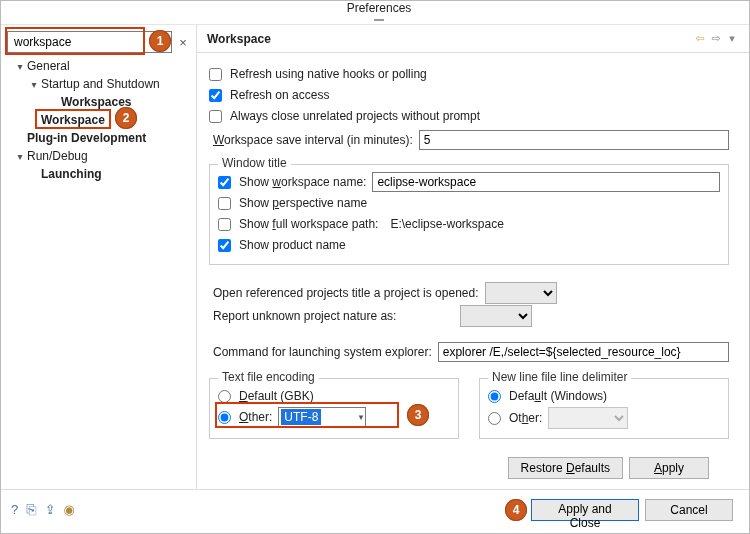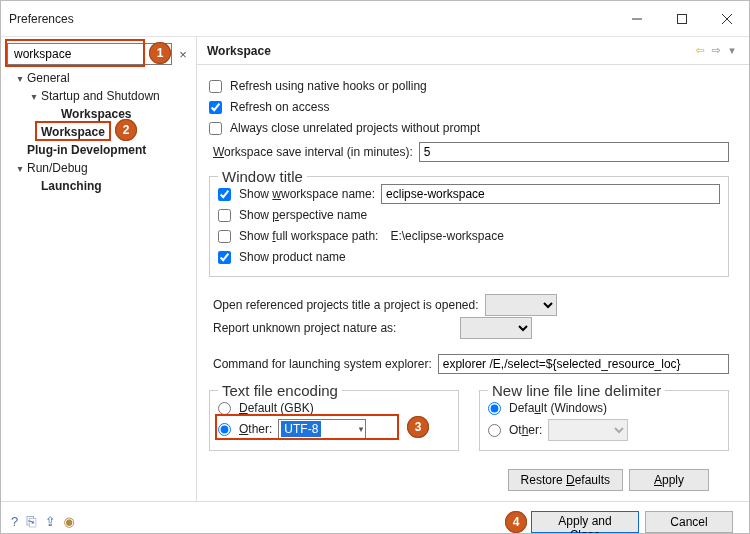--- a/index.html
+++ b/index.html
@@ -1,19 +1,19 @@
 <!DOCTYPE html>
 <html><head>
 <meta charset="utf-8">
 <style>
   * { box-sizing: border-box; }
   html, body { margin: 0; padding: 0; font-family: "Segoe UI", Tahoma, sans-serif; font-size: 12px; color: #222; }
   body { background: #fff; width: 750px; height: 534px; border: 1px solid #bbb; position: relative; overflow: hidden; }
   
-  .titlebar { display: flex; align-items: center; height: 36px; padding: 0 0 0 8px; background: #fff; border-bottom: 1px solid #e5e5e5; }
+  .titlebar { display: flex; align-items: center; height: 24px; padding: 0 0 0 8px; background: #fff; border-bottom: 1px solid #e5e5e5; flex-direction: column; }
   .titlebar .title { flex: 1; font-size: 12px; }
   .winbtn { width: 45px; height: 30px; display: flex; align-items: center; justify-content: center; color: #333; }
   .winbtn svg { display: block; }
   
   .content { display: flex; height: 464px; }
   .sidebar { width: 196px; border-right: 1px solid #ddd; padding: 6px 6px 0 6px; }
   .filterrow { position: relative; display: flex; align-items: center; gap: 4px; margin-bottom: 4px; }
   .filterrow input { flex: 1; height: 22px; border: 1px solid #7a7a7a; padding: 2px 6px; font: inherit; }
   .clear-x { width: 14px; text-align: center; color: #555; cursor: pointer; font-size: 13px; }
   .annot-box { position: absolute; border: 2px solid #d33a0a; pointer-events: none; }
@@ -34,21 +34,21 @@
   .panel-head .tiny { width: 14px; height: 14px; display: inline-flex; align-items: center; justify-content: center; margin-left: 2px; color: #888; font-size: 11px; }
   .panel-body { flex: 1; overflow-y: auto; padding: 10px 20px 8px 12px; position: relative; }
   .panel-body::-webkit-scrollbar { width: 16px; }
   .panel-body::-webkit-scrollbar-track { background: #f1f1f1; }
   .panel-body::-webkit-scrollbar-thumb { background: #c1c1c1; }
   .panel-body::-webkit-scrollbar-button { background: #f1f1f1; height: 16px; }
   .formrow { display: flex; align-items: center; min-height: 20px; margin: 1px 0; }
   .formrow label { margin-left: 4px; }
   .sep { height: 8px; }
   .group { border: 1px solid #ccc; margin: 6px 0 8px 0; padding: 6px 8px 8px 8px; position: relative; }
-  .group .legend { position: absolute; top: -9px; left: 8px; background: #fff; padding: 0 4px; font-size: 15px; color: #333; }
+  .group .legend { position: absolute; top: -9px; left: 8px; background: #fff; padding: 0 4px; font-size: 12px; color: #333; }
   input[type="checkbox"], input[type="radio"] { margin: 0 4px 0 0; width: 13px; height: 13px; }
   .txt { border: 1px solid #7a7a7a; background: #fff; height: 20px; padding: 1px 4px; font: inherit; }
   .sel { border: 1px solid #adadad; background: #e9e9e9; height: 20px; font: inherit; padding: 10px 2px; }
   .btn { border: 1px solid #adadad; background: #e9e9e9; height: 22px; padding: 2px 12px; font: inherit; cursor: default; }
   .btn-primary { border: 1px solid #0f6bcb; background: #e9e9e9; }
   .half { display: flex; gap: 20px; }
   .half .col { flex: 1; }
   .buttons-row { display: flex; justify-content: flex-end; gap: 6px; padding: 4px 20px 4px 0; }
   
   .footer { height: 40px; border-top: 1px solid #ddd; display: flex; align-items: center; padding: 0 16px 0 10px; }
@@ -147,21 +147,21 @@
       </div>
       <div class="formrow" style="margin-top:4px;">
         <label><span class="under">W</span>orkspace save interval (in minutes):</label>
         <input type="text" class="txt" style="flex: 1 1 0%; margin-left: 6px;" value="5">
       </div>
 
       <div class="group" style="margin-top:14px;">
         <div class="legend">Window title</div>
         <div class="formrow">
           <input type="checkbox" checked="" style="">
-          <label><span>Show </span><span class="under">w</span><span>workspace name:</span></label>
+          <label><span>Show </span><span class="under">w</span><span>orkspace name:</span></label>
           <input type="text" class="txt" style="flex: 1 1 0%; margin-left: 6px;" value="eclipse-workspace">
         </div>
         <div class="formrow">
           <input type="checkbox" style="">
           <label><span>Show </span><span class="under">p</span><span>erspective name</span></label>
         </div>
         <div class="formrow">
           <input type="checkbox" style="">
           <label><span>Show </span><span class="under">f</span><span>ull workspace path:</span></label>
           <span style="margin-left:12px;">E:\eclipse-workspace</span>

